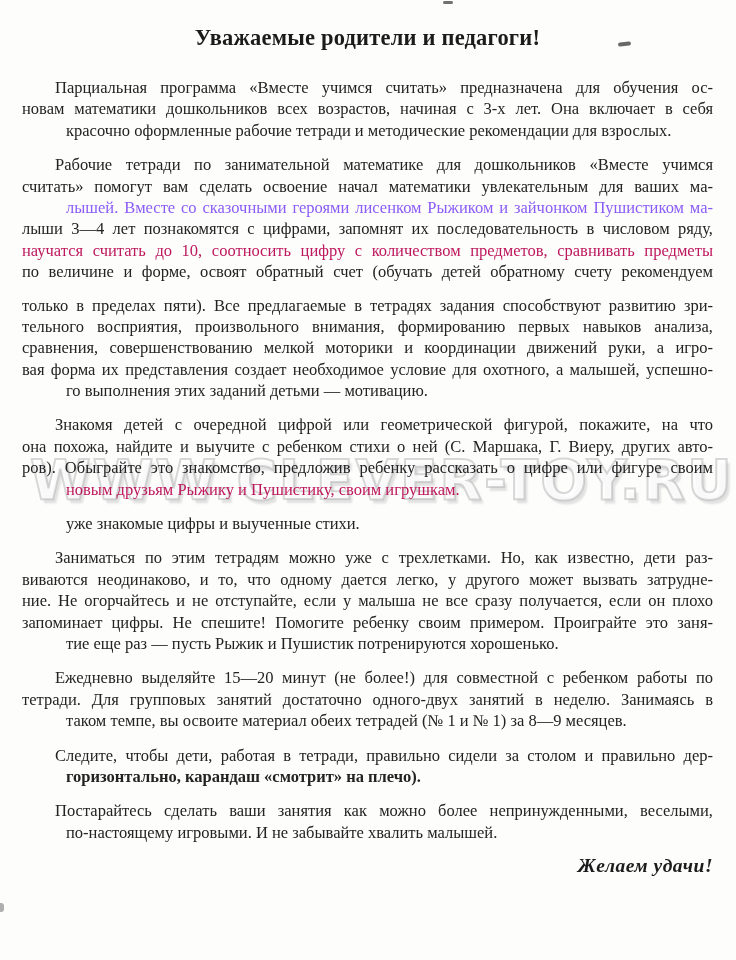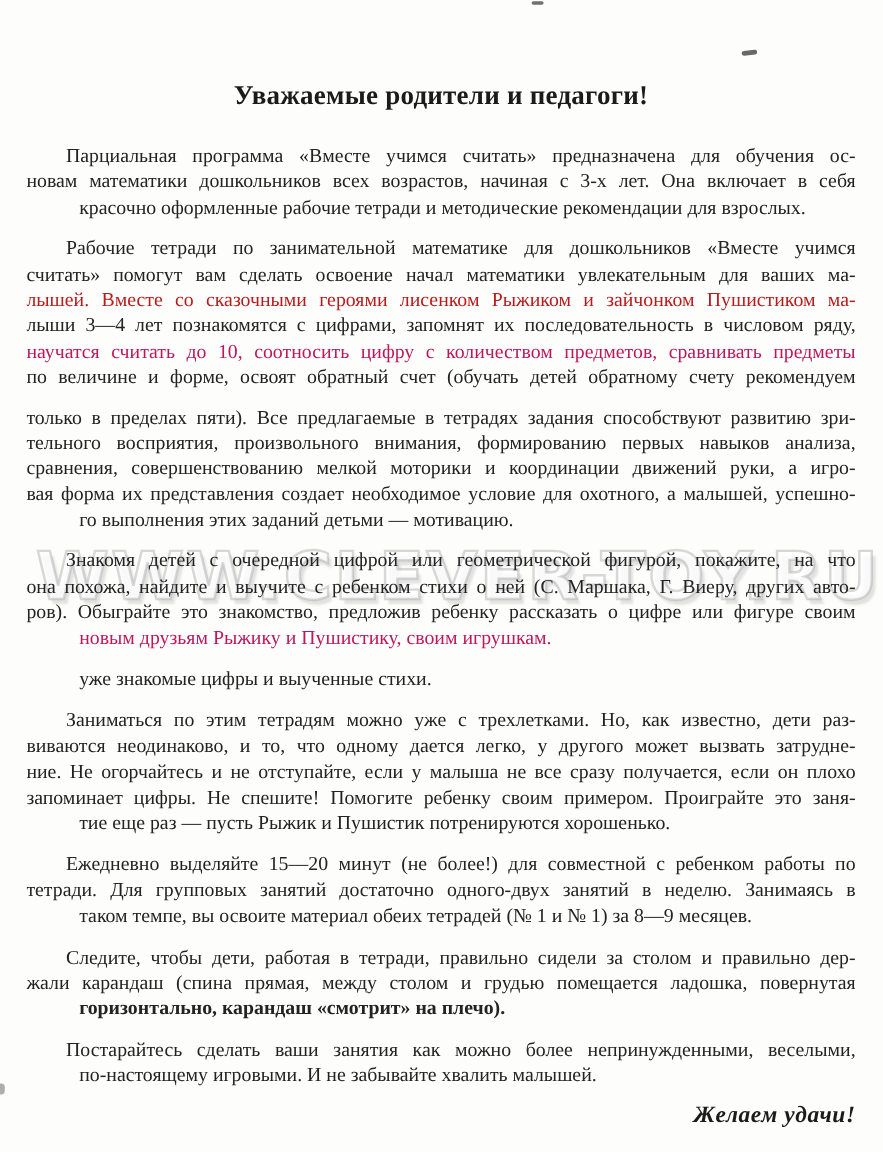--- a/index.html
+++ b/index.html
@@ -26,21 +26,21 @@
     letter-spacing: 2px;
     white-space: nowrap;
     color: rgba(255,255,255,0.80);
     -webkit-text-stroke: 2px rgba(178,178,178,0.50);
     text-shadow: 3px 4px 2px rgba(168,168,168,0.32);
     pointer-events: none;
   }
   .content {
     position: relative;
     z-index: 2;
-    padding: 66px 23px 0 22px;
+    padding: 24px 23px 0 22px;
     color: #222;
   }
   .title {
     margin: 0 0 25px 0;
     text-align: center;
     font-size: 22.5px;
     font-weight: bold;
     letter-spacing: 0.2px;
     color: #1b1b1b;
     line-height: 28px;
@@ -83,21 +83,21 @@
 
     <div id="paragraphs-host">
         <div class="para">
           <div class="line first" style="color: rgb(35, 35, 35);">Парциальная программа «Вместе учимся считать» предназначена для обучения ос-</div>
           <div class="line" style="color: rgb(35, 35, 35);">новам математики дошкольников всех возрастов, начиная с 3-х лет. Она включает в себя</div>
           <div class="line last" style="color: rgb(35, 35, 35);">красочно оформленные рабочие тетради и методические рекомендации для взрослых.</div>
         </div>
         <div class="para">
           <div class="line first" style="color: rgb(35, 35, 35);">Рабочие тетради по занимательной математике для дошкольников «Вместе учимся</div>
           <div class="line" style="color: rgb(35, 35, 35);">считать» помогут вам сделать освоение начал математики увлекательным для ваших ма-</div>
-          <div class="line" style="color: #b91c1c;">лышей. Вместе со сказочными героями лисенком Рыжиком и зайчонком Пушистиком ма-</div>
+          <div class="line" style="color: #8b5cf6; margin-left: 44px;">лышей. Вместе со сказочными героями лисенком Рыжиком и зайчонком Пушистиком ма-</div>
           <div class="line" style="color: rgb(35, 35, 35);">лыши 3—4 лет познакомятся с цифрами, запомнят их последовательность в числовом ряду,</div>
           <div class="line" style="color: #be185d;">научатся считать до 10, соотносить цифру с количеством предметов, сравнивать предметы</div>
           <div class="line" style="color: rgb(35, 35, 35);">по величине и форме, освоят обратный счет (обучать детей обратному счету рекомендуем</div>
           <div class="line" style="color: rgb(35, 35, 35); margin-top: 12px;">только в пределах пяти). Все предлагаемые в тетрадях задания способствуют развитию зри-</div>
           <div class="line" style="color: rgb(35, 35, 35);">тельного восприятия, произвольного внимания, формированию первых навыков анализа,</div>
           <div class="line" style="color: rgb(35, 35, 35);">сравнения, совершенствованию мелкой моторики и координации движений руки, а игро-</div>
           <div class="line" style="color: rgb(35, 35, 35);">вая форма их представления создает необходимое условие для охотного, а малышей, успешно-</div>
           <div class="line last" style="color: rgb(35, 35, 35);">го выполнения этих заданий детьми — мотивацию.</div>
         </div>
         <div class="para">
@@ -116,21 +116,20 @@
           <div class="line" style="color: rgb(35, 35, 35);">запоминает цифры. Не спешите! Помогите ребенку своим примером. Проиграйте это заня-</div>
           <div class="line last" style="color: rgb(35, 35, 35);">тие еще раз — пусть Рыжик и Пушистик потренируются хорошенько.</div>
         </div>
         <div class="para">
           <div class="line first" style="color: rgb(35, 35, 35);">Ежедневно выделяйте 15—20 минут (не более!) для совместной с ребенком работы по</div>
           <div class="line" style="color: rgb(35, 35, 35);">тетради. Для групповых занятий достаточно одного-двух занятий в неделю. Занимаясь в</div>
           <div class="line last" style="color: rgb(35, 35, 35);">таком темпе, вы освоите материал обеих тетрадей (№ 1 и № 1) за 8—9 месяцев.</div>
         </div>
         <div class="para">
           <div class="line first" style="color: rgb(35, 35, 35);">Следите, чтобы дети, работая в тетради, правильно сидели за столом и правильно дер-</div>
-          <div class="line" style="color: rgb(35, 35, 35);">жали карандаш (спина прямая, между столом и грудью помещается ладошка, повернутая</div>
           <div class="line last" style="color: rgb(35, 35, 35); font-weight: bold;">горизонтально, карандаш «смотрит» на плечо).</div>
         </div>
         <div class="para">
           <div class="line first" style="color: rgb(35, 35, 35);">Постарайтесь сделать ваши занятия как можно более непринужденными, веселыми,</div>
           <div class="line last" style="color: rgb(35, 35, 35);">по-настоящему игровыми. И не забывайте хвалить малышей.</div>
         </div>
       </div>
 
     <div class="signoff" style="color: rgb(27, 27, 27);">Желаем удачи!</div>
   </div>

